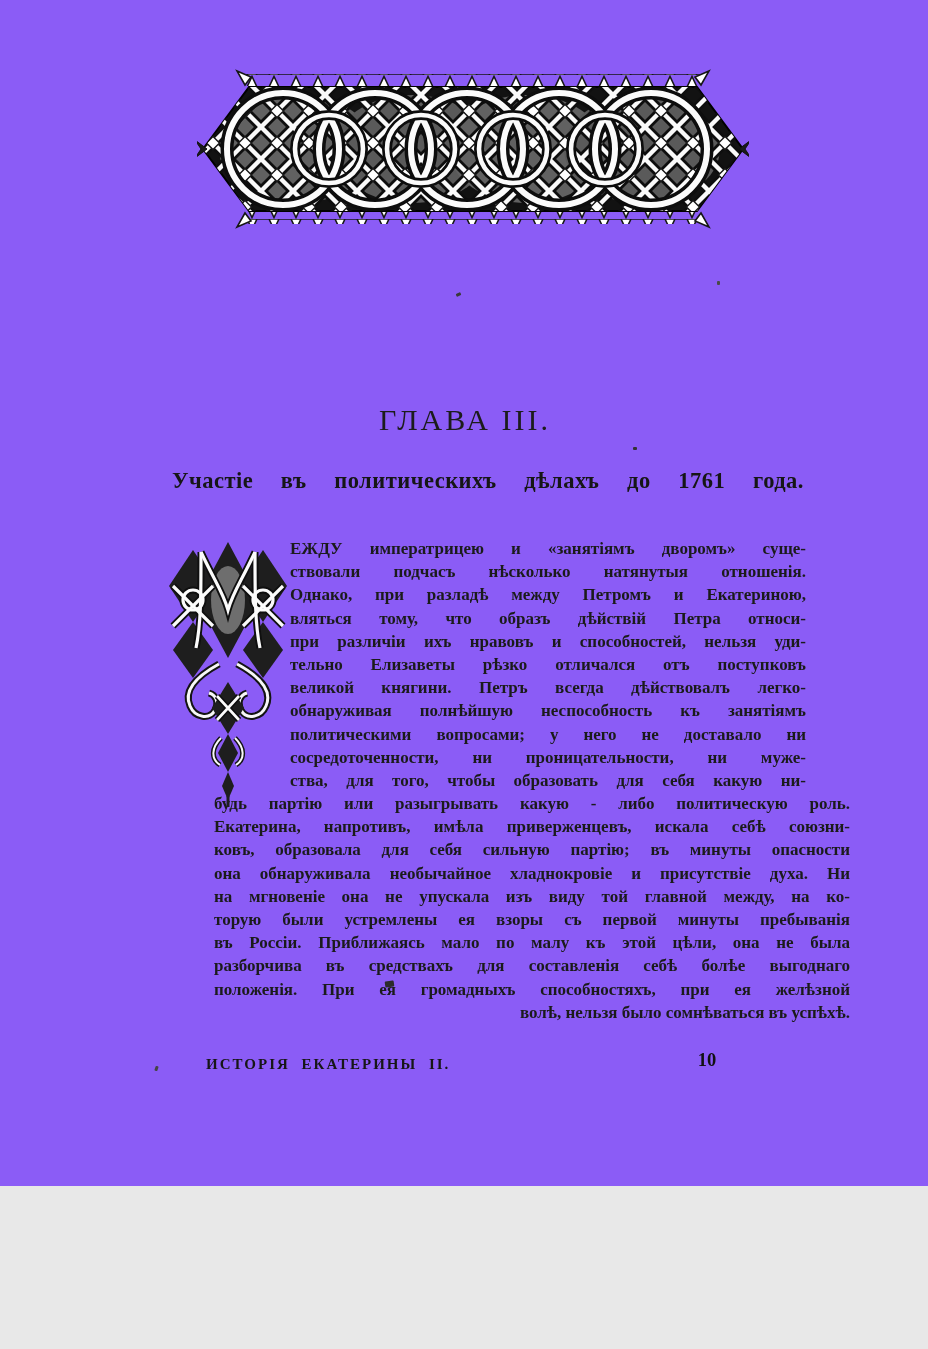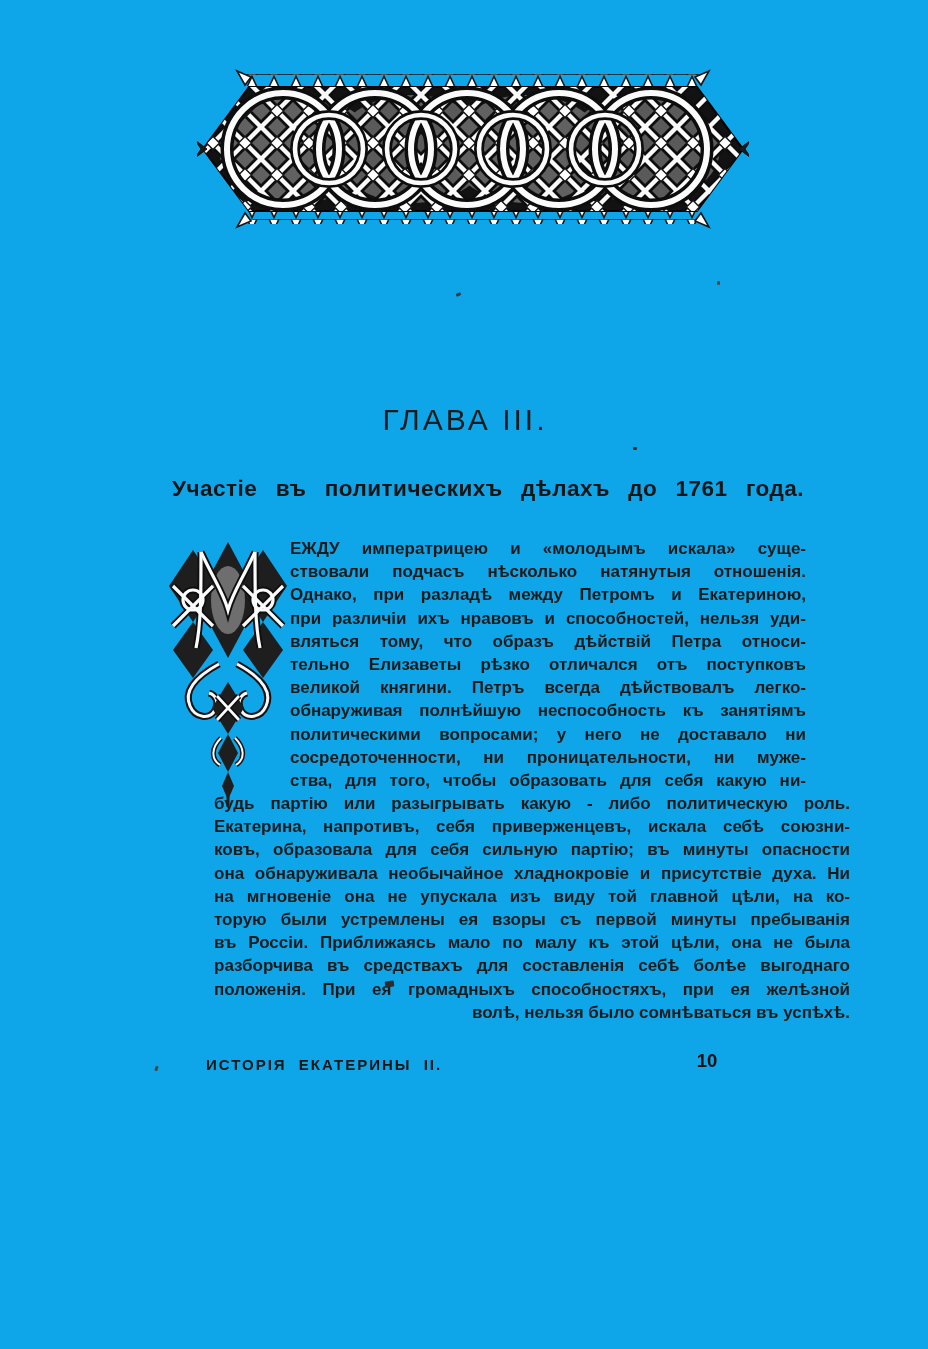--- a/index.html
+++ b/index.html
@@ -1,32 +1,32 @@
 <!DOCTYPE html>
 <html><head>
 <meta charset="utf-8">
 <style>
   html,body{margin:0;padding:0;background:#e8e8e8;}
   .page{
     position:relative;
-    width:928px;height:1349px;
-    background:#0ea5e9;
-    font-family:Liberation Sans, sans-serif;
+    width:928px;height:1186px;
+    background:#8b5cf6;
+    font-family:Liberation Serif, serif;
     color:#1b1b1b;
     overflow:hidden;
   }
   .ornament-band{position:absolute;left:197px;top:63px;width:552px;height:172px;}
   .chapter-title{
     position:absolute;left:150px;top:403px;width:630px;
     text-align:center;font-size:30px;letter-spacing:3px;color:#1c1c1c;
   }
   .subtitle{
     position:absolute;left:172px;top:468px;width:632px;
     font-weight:bold;font-size:22.5px;letter-spacing:0.5px;color:#161616;
-    text-align:justify;text-align-last:justify;margin-top:8px;
+    text-align:justify;text-align-last:justify;
   }
   .body-block{
     position:absolute;left:170px;top:537px;width:636px;
     font-size:17px;font-weight:bold;color:#1b1b1b;
   }
   .drop-cap{position:absolute;left:-3px;top:1px;width:122px;height:270px;}
   .indented-lines{margin-left:120px;width:516px;}
   .full-lines{width:636px;margin-left:44px;}
   .line{
     height:23.2px;line-height:23.2px;
@@ -165,39 +165,39 @@
       <path d="M61,196 L71,215 L61,234 L51,215 Z" fill="#1e1e1e"></path>
       <path d="M54,200 C44,210 44,221 53,227" stroke="#141414" stroke-width="5" fill="none"></path>
       <path d="M68,200 C78,210 78,221 69,227" stroke="#141414" stroke-width="5" fill="none"></path>
       <path d="M54,200 C44,210 44,221 53,227" stroke="#f8f8f8" stroke-width="2" fill="none"></path>
       <path d="M68,200 C78,210 78,221 69,227" stroke="#f8f8f8" stroke-width="2" fill="none"></path>
       <path d="M61,234 L67,248 L61,262 L55,248 Z" fill="#1e1e1e"></path>
       <path d="M61,258 L61,269" stroke="#1e1e1e" stroke-width="3"></path>
     </svg>
 
     <div class="indented-lines">
-        <div class="line">ЕЖДУ императрицею и «молодымъ искала» суще-</div>
+        <div class="line">ЕЖДУ императрицею и «занятіямъ дворомъ» суще-</div>
         <div class="line">ствовали подчасъ нѣсколько натянутыя отношенія.</div>
         <div class="line">Однако, при разладѣ между Петромъ и Екатериною,</div>
+        <div class="line">вляться тому, что образъ дѣйствій Петра относи-</div>
         <div class="line">при различіи ихъ нравовъ и способностей, нельзя уди-</div>
-        <div class="line">вляться тому, что образъ дѣйствій Петра относи-</div>
         <div class="line">тельно Елизаветы рѣзко отличался отъ поступковъ</div>
         <div class="line">великой княгини. Петръ всегда дѣйствовалъ легко-</div>
         <div class="line">обнаруживая полнѣйшую неспособность къ занятіямъ</div>
         <div class="line">политическими вопросами; у него не доставало ни</div>
         <div class="line">сосредоточенности, ни проницательности, ни муже-</div>
         <div class="line">ства, для того, чтобы образовать для себя какую ни-</div>
       </div>
 
     <div class="full-lines">
         <div class="line">будь партію или разыгрывать какую - либо политическую роль.</div>
-        <div class="line">Екатерина, напротивъ, себя приверженцевъ, искала себѣ союзни-</div>
+        <div class="line">Екатерина, напротивъ, имѣла приверженцевъ, искала себѣ союзни-</div>
         <div class="line">ковъ, образовала для себя сильную партію; въ минуты опасности</div>
         <div class="line">она обнаруживала необычайное хладнокровіе и присутствіе духа. Ни</div>
-        <div class="line">на мгновеніе она не упускала изъ виду той главной цѣли, на ко-</div>
+        <div class="line">на мгновеніе она не упускала изъ виду той главной между, на ко-</div>
         <div class="line">торую были устремлены ея взоры съ первой минуты пребыванія</div>
         <div class="line">въ Россіи. Приближаясь мало по малу къ этой цѣли, она не была</div>
         <div class="line">разборчива въ средствахъ для составленія себѣ болѣе выгоднаго</div>
         <div class="line">положенія. При ея громадныхъ способностяхъ, при ея желѣзной</div>
       </div>
 
     <div class="full-lines">
       <div class="line-last">волѣ, нельзя было сомнѣваться въ успѣхѣ.</div>
     </div>
   </div>

